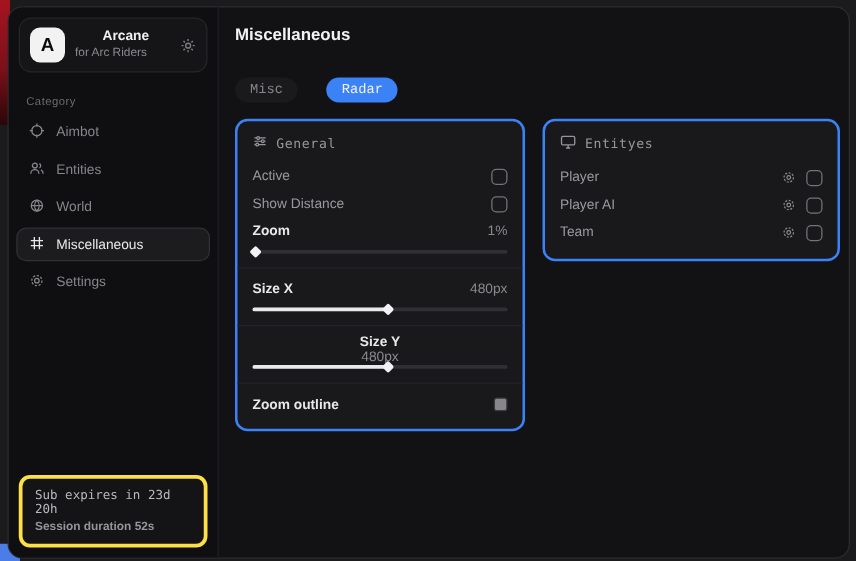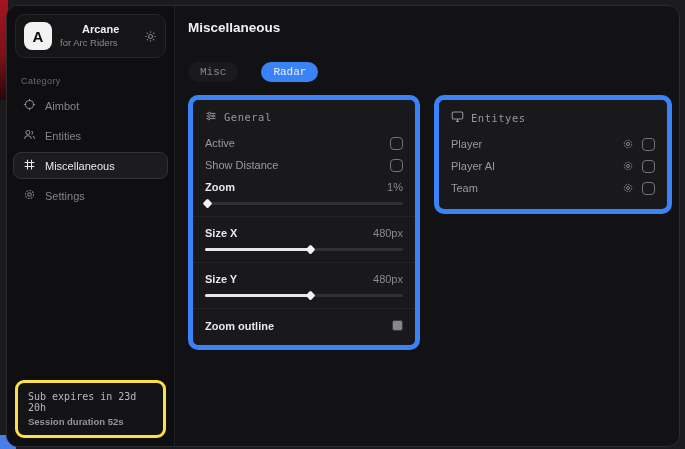--- a/index.html
+++ b/index.html
@@ -50,21 +50,21 @@
 
   
   .main { flex:1; padding:14px 13px; }
   .page-title { font-size:13.5px; font-weight:bold; color:#f2f2f4; }
   .tabs { display:flex; gap:23px; margin-top:27px;font-family:Liberation Mono, monospace; }
   .tab { font-size:11px; padding:4px 12px; border-radius:999px;
     color:#86868a; background:#1a1a1d; cursor:pointer; }
   .tab.active { background:#3b82f6; color:#f0f0f2; }
 
   .cards { display:flex; gap:14px; margin-top:13px; align-items:flex-start; }
-  .card { background:#19191c; border:5px solid #3b82f6; border-radius:10px;
+  .card { background:#19191c; border:2px solid #3b82f6; border-radius:10px;
     padding:10px 12px 10px; }
   .card.general { width:232px; }
   .card.entities { width:238px; }
   .card-header { display:flex; align-items:center; gap:7px; color:#96969a;
     font-family:"DejaVu Sans Mono", monospace; font-size:10.5px; letter-spacing:.5px;
     padding-bottom:8px; }
 
   .row { display:flex; align-items:center; justify-content:space-between; height:22px; }
   .row-label { font-size:11px; color:#9a9a9e; }
   .row-label.bright { color:#e8e8ea; font-weight:bold; }
@@ -127,20 +127,28 @@
         <span>Aimbot</span>
       </div>
       <div class="nav-item">
         <span>
           <svg width="13" height="13" viewBox="0 0 16 16" fill="none" stroke="currentColor" stroke-width="1.3">
             <circle cx="6" cy="5.5" r="2.4"></circle>
               <path d="M2 13.5c0-2.3 1.8-4 4-4s4 1.7 4 4"></path>
               <path d="M10.5 3.6a2.4 2.4 0 0 1 0 4.2M12 9.8c1.4.7 2.2 2 2.2 3.7"></path>
           </svg></span>
         <span>Entities</span>
+      </div>
+      <div class="nav-item">
+        <span>
+          <svg width="13" height="13" viewBox="0 0 16 16" fill="none" stroke="currentColor" stroke-width="1.3">
+            <circle cx="8" cy="8" r="5.5"></circle>
+              <path d="M2.5 8h11M8 2.5c-3 3.3-3 7.7 0 11M8 2.5c3 3.3 3 7.7 0 11"></path>
+          </svg></span>
+        <span>World</span>
       </div>
       <div class="nav-item active">
         <span>
           <svg width="13" height="13" viewBox="0 0 16 16" fill="none" stroke="currentColor" stroke-width="1.3">
             <path d="M5.5 2v12M10.5 2v12M2 5.5h12M2 10.5h12"></path>
           </svg></span>
         <span>Miscellaneous</span>
       </div>
       <div class="nav-item">
         <span>
@@ -217,21 +225,21 @@
                 <div class="fill" style="width: 53%;">
                   <span class="thumb"></span>
                 </div>
               </div>
           </div>
         </div>
 
         <div class="divider"></div>
 
         <div class="slider-group pad-top">
-          <div class="row" style="height:18px;">
+          <div class="row" style="height:18px;flex-direction:column;">
             <span class="row-label bright">Size Y</span>
             <span class="row-value">480px</span>
           </div>
           <div class="slider">
             <div class="track">
                 <div class="fill" style="width: 53%;">
                   <span class="thumb"></span>
                 </div>
               </div>
           </div>

